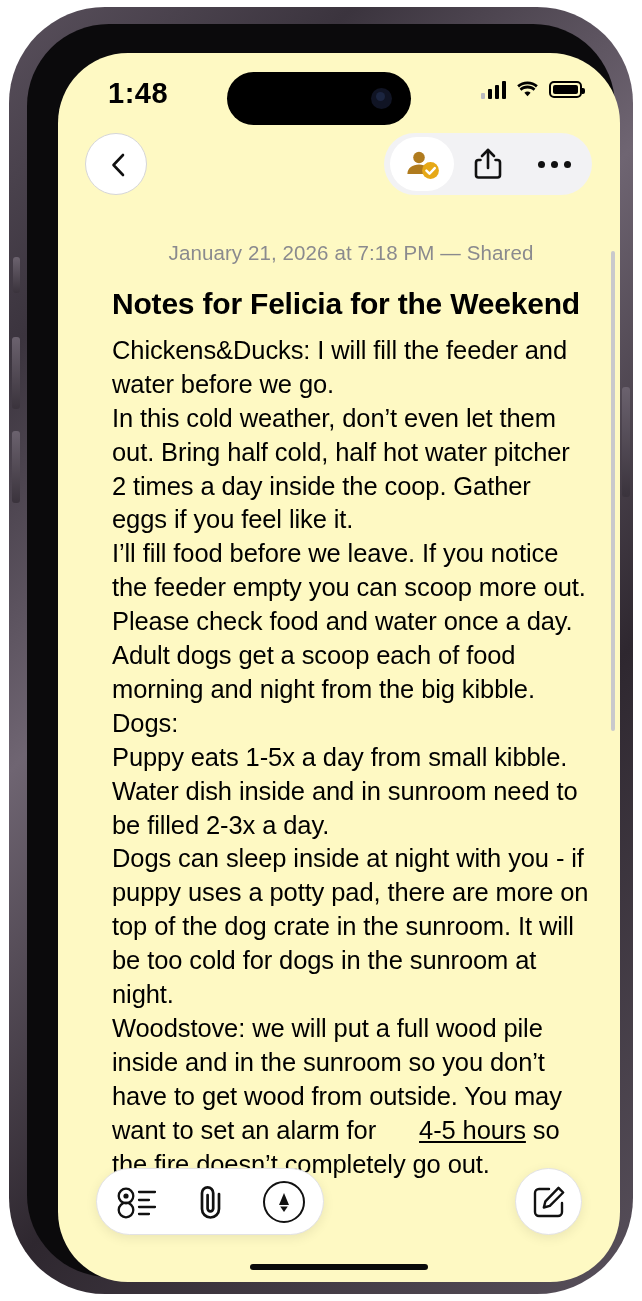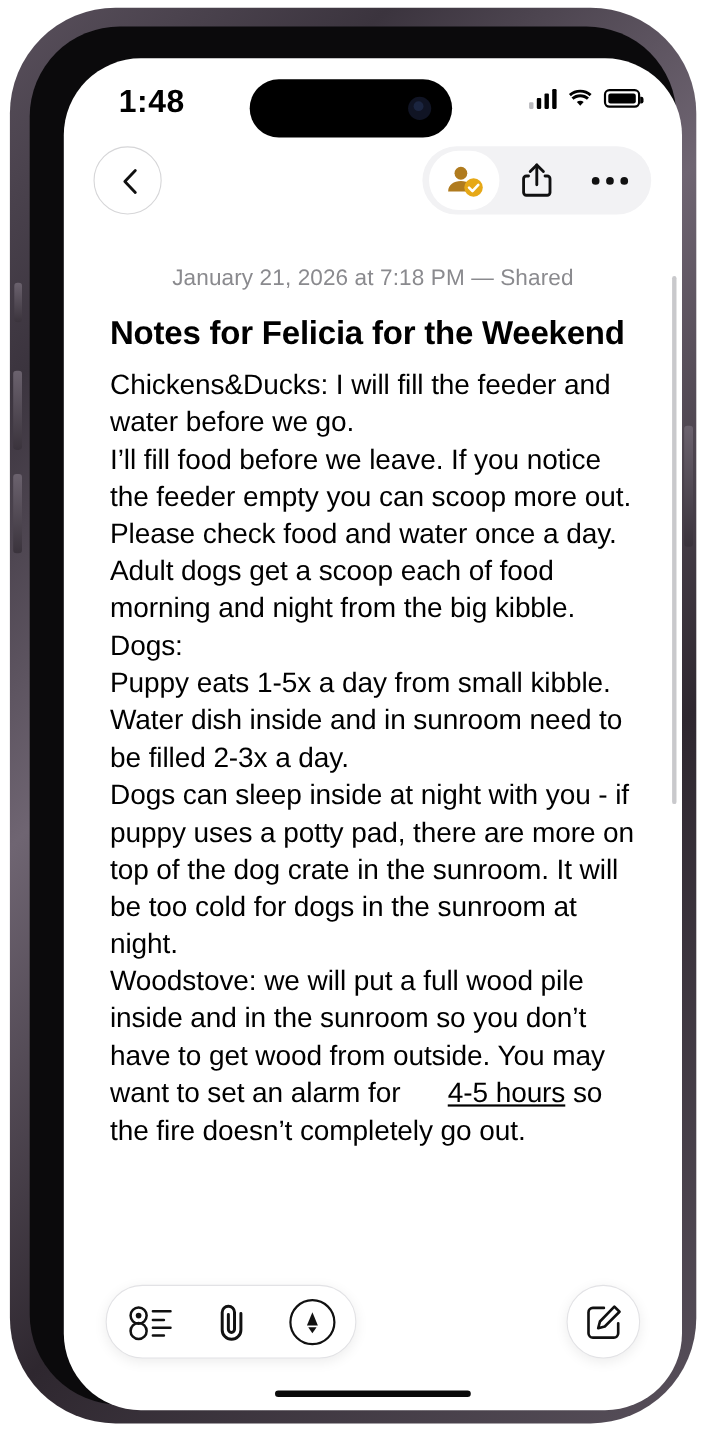--- a/index.html
+++ b/index.html
@@ -43,21 +43,21 @@
     box-sizing: border-box;
   }
 
   .screen {
     position: absolute;
     left: 31px;
     top: 29px;
     width: 562px;
     height: 1229px;
     border-radius: 70px;
-    background: #ffffff;
+    background: #fef9c3;
     overflow: hidden;
   }
 
   
   .btn-side {
     position: absolute;
     background: linear-gradient(180deg, #6b626e, #3a333c);
     border-radius: 3px;
   }
   .btn-silence { left: 4px; top: 250px; width: 7px; height: 36px; }
@@ -219,20 +219,21 @@
   }
 
   
   .note-scroll {
     position: absolute;
     left: 0;
     top: 160px;
     width: 562px;
     height: 1069px;
     overflow: hidden;
+    padding-left: 12px;
   }
   .note-date {
     text-align: center;
     color: #8a8a8e;
     font-size: 20.5px;
     margin: 28px 0 0 0;
     letter-spacing: 0.1px;
   }
   .note-title {
     margin: 18px 42px 4px 42px;
@@ -390,20 +391,21 @@
               </div>
             </div>
           </div>
         </div>
 
         <div class="note-scroll">
           <div class="note-date">January 21, 2026 at 7:18 PM — Shared</div>
           <div class="note-title">Notes for Felicia for the Weekend</div>
           <div class="note-body">
             <p>Chickens&amp;Ducks: I will fill the feeder and water before we go.</p>
+            <p>In this cold weather, don’t even let them out. Bring half cold, half hot water pitcher 2 times a day inside the coop. Gather eggs if you feel like it.</p>
             <p>I’ll fill food before we leave. If you notice the feeder empty you can scoop more out.</p>
             <p>Please check food and water once a day.</p>
             <p>Adult dogs get a scoop each of food morning and night from the big kibble.</p>
             <p>Dogs:</p>
             <p>Puppy eats 1-5x a day from small kibble.</p>
             <p>Water dish inside and in sunroom need to be filled 2-3x a day.</p>
             <p>Dogs can sleep inside at night with you - if puppy uses a potty pad, there are more on top of the dog crate in the sunroom. It will be too cold for dogs in the sunroom at night.</p>
             <p><span>Woodstove: we will put a full wood pile inside and in the sunroom so you don’t have to get wood from outside. You may want to set an alarm for </span><span class="u">4-5 hours</span><span> so the fire doesn’t completely go out.</span></p>
 
           </div>

